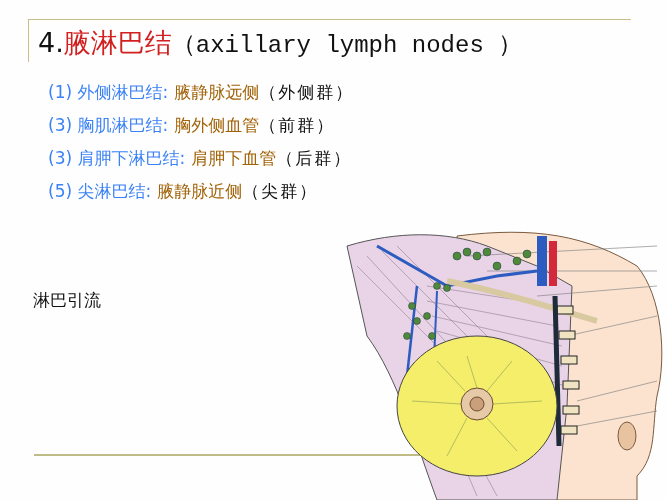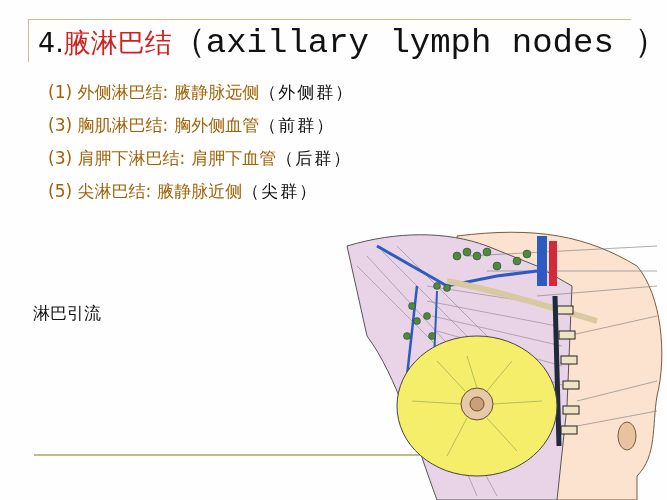--- a/index.html
+++ b/index.html
@@ -4,28 +4,28 @@
 <style>
   html, body { margin:0; padding:0; }
   body { width:667px; height:500px; background:#ffffff; position:relative; overflow:hidden;
          font-family:"DejaVu Serif", serif; }
   .slide { position:absolute; inset:0; background:#fefefe; }
   .title-frame { position:absolute; left:28px; top:19px; width:602px; height:42px;
                  border-top:1px solid #c8bf86; border-left:1px solid #c8bf86; }
   .title { position:absolute; left:38px; top:26px; font-size:27px; line-height:34px; white-space:nowrap; }
   .title .num { font-family:"DejaVu Sans", sans-serif; color:#111; }
   .title .zh { color:#d21f1f; font-family:"DejaVu Sans", sans-serif; }
-  .title .en { font-family:"Liberation Mono", monospace; color:#111; font-size:34px; }
+  .title .en { font-family:"Liberation Mono", monospace; color:#111; font-size:24px; }
   .groups { position:absolute; left:48px; top:76px; }
   .group { height:33px; line-height:33px; font-size:17px; white-space:nowrap; font-family:"DejaVu Sans", sans-serif; }
-  .group .label { color:#a16207; }
+  .group .label { color:#3b82f6; }
   .group .desc { color:#a16207; margin-left:6px; }
   .group .paren { color:#111; letter-spacing:2px; }
   .drain { position:absolute; left:33px; top:288px; font-size:17px; line-height:24.5px; color:#111;
-           font-family:"DejaVu Sans", sans-serif; width:330px;margin-top:13px; }
+           font-family:"DejaVu Sans", sans-serif; width:330px; }
   .drain .head { display:block; }
   .drain .body { display:block; text-indent:2em; letter-spacing:1px; }
   .rule { position:absolute; left:34px; top:454px; width:602px; height:2px; background:#bfbd85; }
   .illus { position:absolute; left:337px; top:226px; width:330px; height:274px; }
 </style>
 </head>
 <body>
 
 <div class="slide">
   <div class="title-frame"></div>

